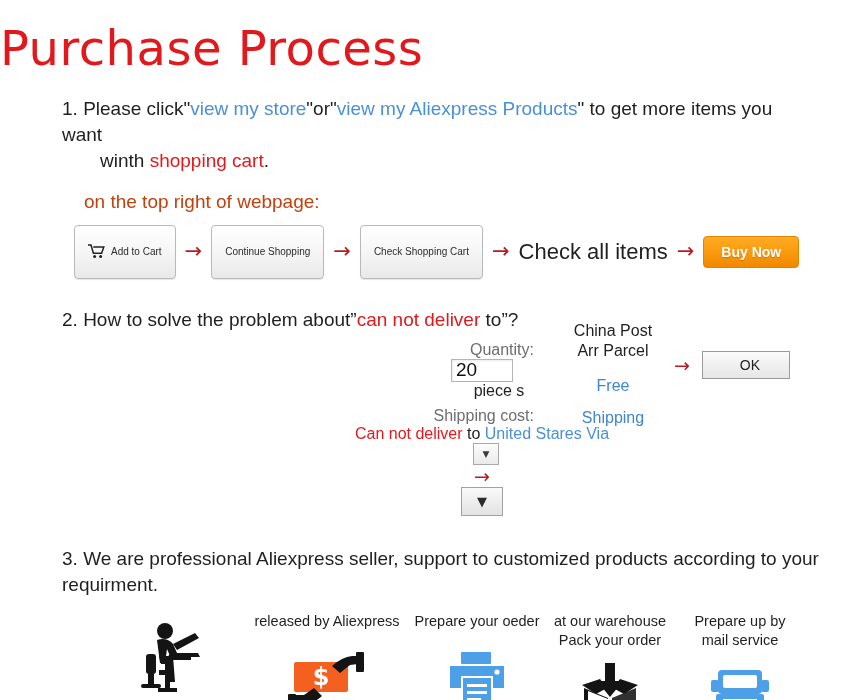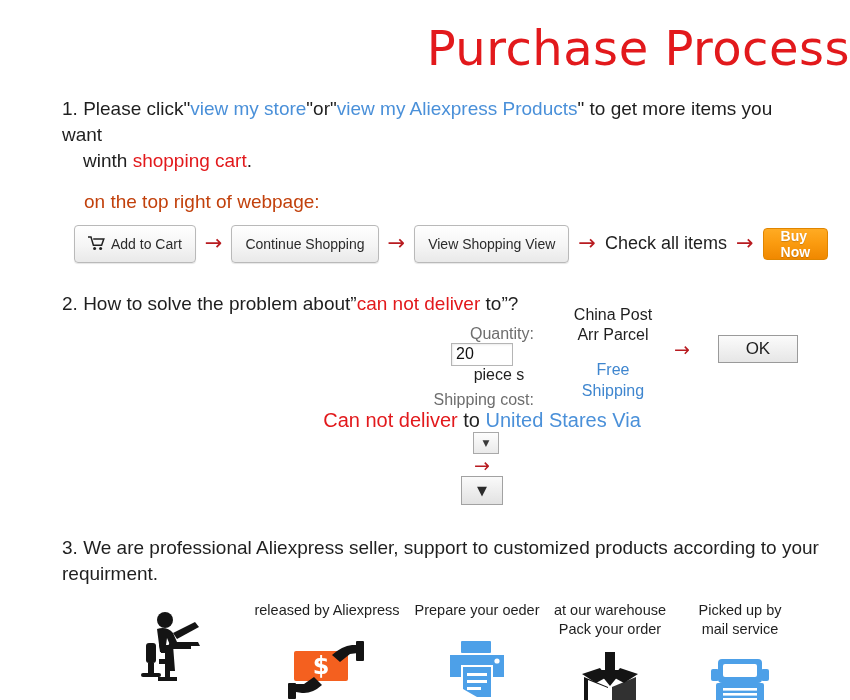--- a/index.html
+++ b/index.html
@@ -11,21 +11,21 @@
     width: 850px;
     height: 700px;
     font-family: "Liberation Sans", sans-serif;
     color: #222222;
     overflow: hidden;
     position: relative;
   }
 
   
   .title {
-    text-align: right;
+    text-align: left;
     color: #e2191c;
     font-size: 48px;
     font-weight: normal;
     letter-spacing: 0.5px;
     margin: 0;
     padding-top: 24px;
     line-height: 1.0;
     font-family: "DejaVu Sans", sans-serif;
   }
 
@@ -36,62 +36,62 @@
     color: #1f1f1f;
   }
   .blue { color: #4a90d9; }
   .red  { color: #e2191c; }
 
   
   #step1 {
     margin: 24px 0 0 62px;
     width: 740px;
   }
-  #step1 .line2 { margin-left: 21px; }
+  #step1 .line2 { margin-left: 38px; }
 
   .subline {
     font-size: 19px;
     color: #c2410c;
     margin: 16px 0 0 22px;
   }
 
   
   .btnrow {
     display: flex;
     align-items: center;
     margin: 12px 0 0 12px;
   }
   .gbtn {
     display: inline-flex;
     align-items: center;
     justify-content: center;
     gap: 6px;
     height: 28px;
-    padding: 4px 13px;
+    padding: 12px 13px;
     border: 1px solid #b9b9b9;
     border-radius: 4px;
     background: linear-gradient(to bottom, #ffffff 0%, #f6f6f6 50%, #e9e9e9 100%);
     box-shadow: 0 1px 1px rgba(0,0,0,.10);
-    font-size: 14px;
+    font-size: 10px;
     color: #2b2b2b;
     white-space: nowrap;
     font-family: "Liberation Sans", sans-serif;
   }
   .cart-icon { display: inline-block; width: 17px; height: 15px; position: relative; }
   .cart-icon svg { display: block; }
 
   .arrow-r {
     color: #b81b20;
     font-size: 21px;
     margin: 0 9px;
     line-height: 1;
     font-family: "DejaVu Sans", sans-serif;
   }
   .checktxt {
-    font-size: 18px;
+    font-size: 22px;
     color: #1f1f1f;
     white-space: nowrap;
   }
   .buybtn {
     height: 30px;
     padding: 0 17px;
     display: inline-flex;
     align-items: center;
     justify-content: center;
     border: 1px solid #e08500;
@@ -105,28 +105,28 @@
 
   
   #step2 { margin: 28px 0 0 62px; position: relative; width: 760px; }
   .form2 { margin: 8px 0 0 80px; }
   .frow { display: flex; align-items: center; margin-top: 7px; font-size: 16px; flex-direction: column; }
   .flabel { color: #6e6e6e; width: 112px; text-align: right; margin-right: 8px; }
   .qtybox {
     width: 52px; height: 21px;
     border: 1px solid #b5b5b5;
     background: #fff;
-    font-size: 16px;
+    font-size: 19px;
     color: #111;
     padding: 0 4px;
     display: flex; align-items: center;
     box-shadow: inset 1px 1px 2px rgba(0,0,0,.08);
   }
   .piece { margin-left: 34px; font-size: 16px; color: #1f1f1f; }
-  .ship-val { font-size: 20px; }
+  .ship-val { font-size: 16px; }
   .ddl-small {
     width: 24px; height: 20px;
     border: 1px solid #a9a9a9;
     background: linear-gradient(to bottom,#fdfdfd,#eaeaea);
     margin-left: 8px;
     display: flex; align-items: center; justify-content: center;
     font-size: 9px; color: #3a3a3a;
     font-family: "DejaVu Sans", sans-serif;
   }
   .ddl-big {
@@ -161,22 +161,23 @@
     left: 612px;
     top: 44px;
     display: flex;
     align-items: center;
   }
   .okbtn {
     width: 78px; height: 26px;
     border: 1px solid #9a9a9a;
     background: linear-gradient(to bottom,#fbfbfb,#e6e6e6);
     display: flex; align-items: center; justify-content: center;
-    font-size: 17px; color: #1f1f1f;
-    margin-left: 28px;
+    font-size: 14px; color: #1f1f1f;
+    margin-left: 12px;
+    padding-left: 8px;
   }
 
   
   #step3 { margin: 30px 0 0 62px; }
 
   .flow { position: relative; margin-top: 14px; width: 790px; height: 250px; }
 
   .fcell { position: absolute; text-align: center; }
   .flabel2 {
     font-size: 14.5px;
@@ -235,21 +236,21 @@
 
     <span class="arrow-r">→</span>
 
     <div class="gbtn">
       <span>Continue Shopping</span>
     </div>
 
     <span class="arrow-r">→</span>
 
     <div class="gbtn">
-      <span>View Shopping View</span>
+      <span>Check Shopping Cart</span>
     </div>
 
     <span class="arrow-r">→</span>
 
     <span class="checktxt">Check all items</span>
 
     <span class="arrow-r">→</span>
 
     <div class="buybtn">
       <span>Buy Now</span>
@@ -280,21 +281,21 @@
       <span class="ddl-big">
           <span>▼</span>
         </span>
     </div>
   </div>
 
   <div class="postbox">
     <div>China Post</div>
     <div>Arr Parcel</div>
     <div class="free">Free</div>
-    <div class="free" style="margin-top:1px">Shipping</div>
+    <div class="free" style="margin-top:12px">Shipping</div>
   </div>
 
   <div class="okwrap">
     <span class="arrow-mid" style="margin:0">→</span>
     <span class="okbtn">OK</span>
   </div>
 </div>
 
 <div id="step3">
   <div class="para">
@@ -383,21 +384,21 @@
             <path d="M58 27 l-24 10 v28 l24 -12 z" opacity="0.88"></path>
           </g>
           <path d="M10 30 l20 8 v22 l-20 -10 z" fill="#ffffff"></path>
         </svg>
       </div>
     </div>
     <span class="fa" style="left:626px; top:98px;">→</span>
 
     <div class="fcell" style="left:608px; top:0; width:140px;">
       <div class="flabel2">
-        <div>Picked up by</div>
+        <div>Prepare up by</div>
         <div>mail service</div>
       </div>
       <div class="ficon" style="margin-top:10px">
         <svg width="62" height="62" viewBox="0 0 62 62">
           <g fill="#4da0e8">
             <rect x="9" y="4" width="44" height="24" rx="4"></rect>
             <rect x="14" y="9" width="34" height="13" rx="2" fill="#ffffff"></rect>
             <rect x="2" y="14" width="8" height="12" rx="2"></rect>
             <rect x="52" y="14" width="8" height="12" rx="2"></rect>
             <rect x="7" y="28" width="48" height="26" rx="2"></rect>

